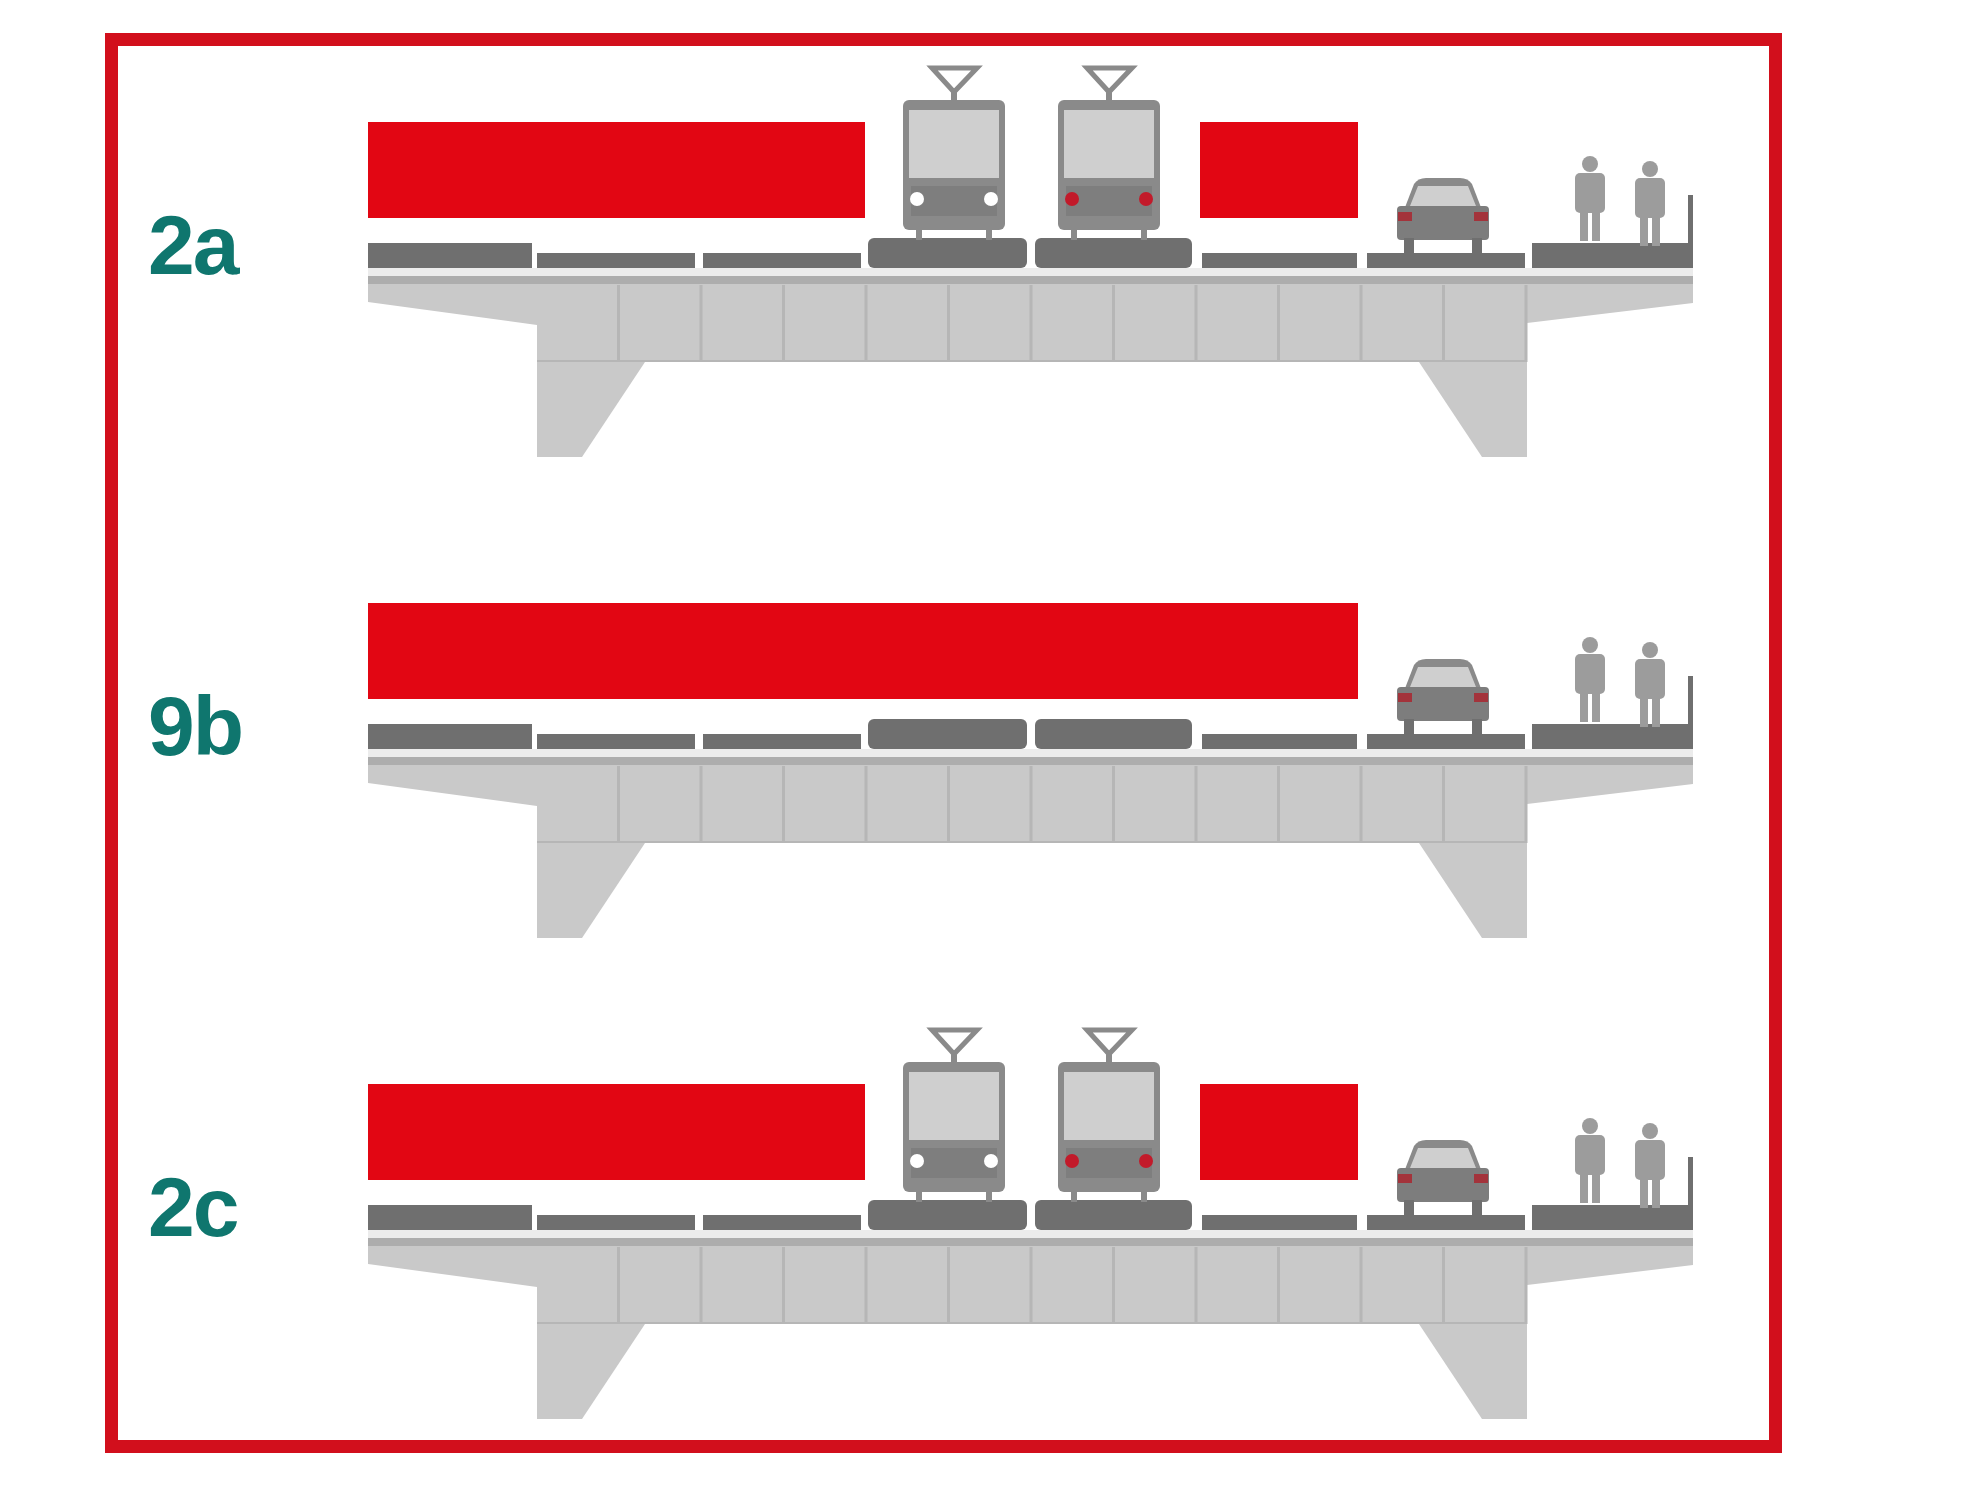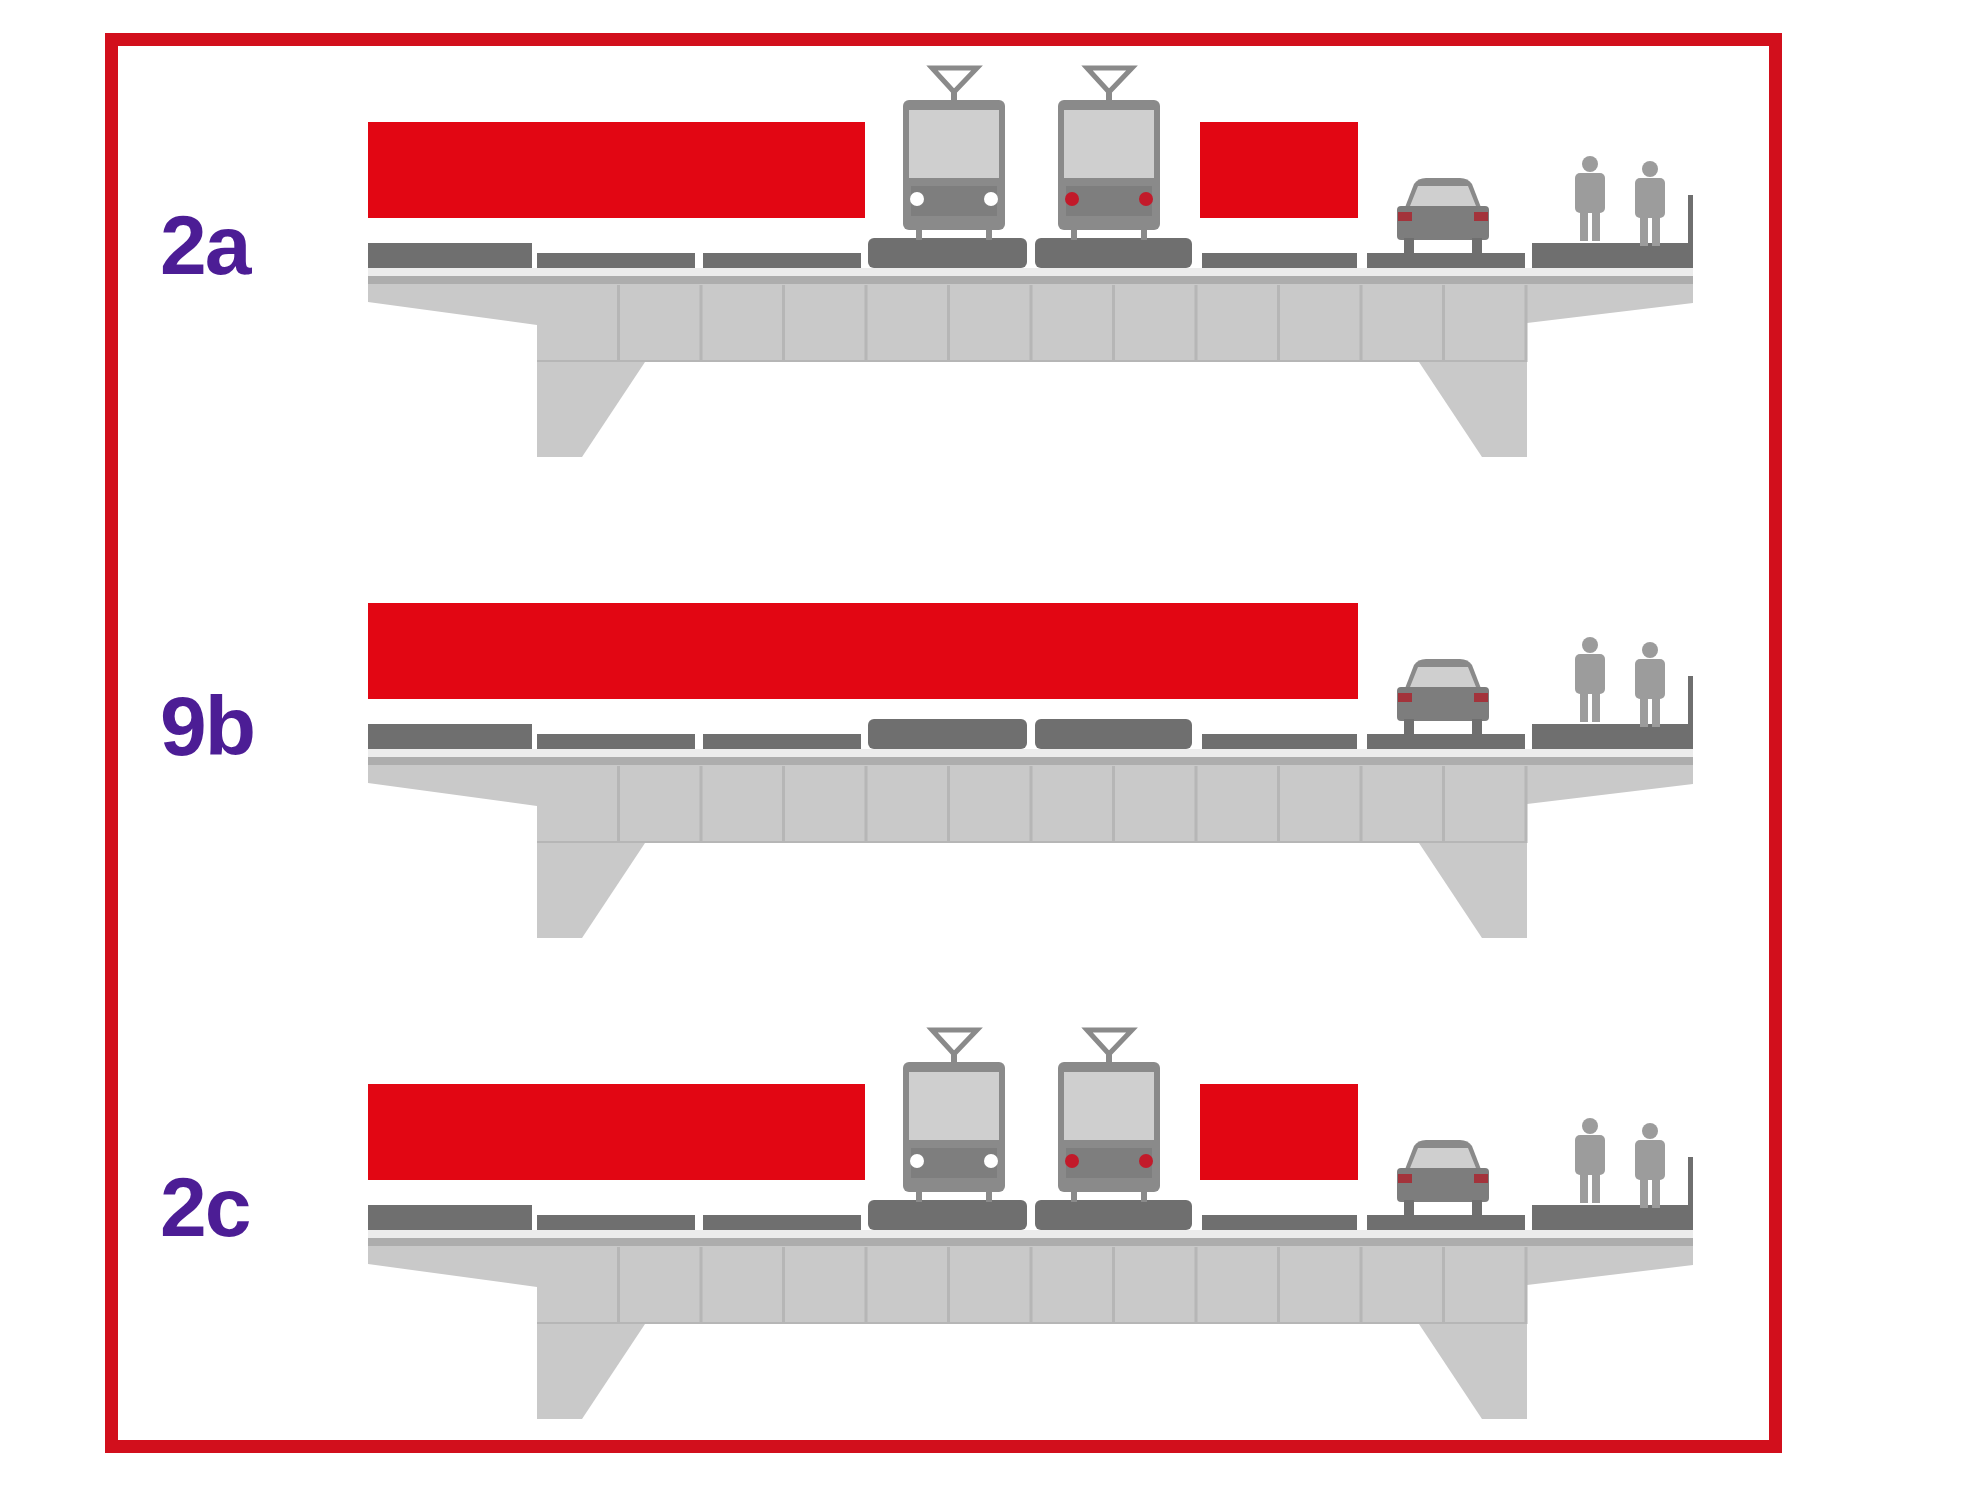--- a/index.html
+++ b/index.html
@@ -1,19 +1,19 @@
 <!DOCTYPE html>
 <html><head>
 <meta charset="utf-8">
 <style>
   html, body { margin: 0; padding: 0; background: #ffffff; }
   body { width: 1981px; height: 1486px; position: relative; overflow: hidden; font-family: "Liberation Sans", sans-serif; }
   .frame { position: absolute; left: 105px; top: 33px; width: 1677px; height: 1420px; box-sizing: border-box; border: 13px solid #d20f1c; }
   .row { position: absolute; left: 0; width: 1981px; height: 481px; }
-  .row-label { position: absolute; left: 160px; font-weight: bold; font-size: 84px; line-height: 1; color: #4c1d95; letter-spacing: -2px; }
+  .row-label { position: absolute; left: 148px; font-weight: bold; font-size: 84px; line-height: 1; color: #0f766e; letter-spacing: -2px; }
   .row svg { position: absolute; left: 0; top: 0; overflow: visible; }
 </style>
 </head>
 <body>
 
 <div class="frame"></div>
 
 <div id="rows">
     <div class="row" style="top: 0px;">
     <div class="row-label" style="top: 170px;">2a</div>

